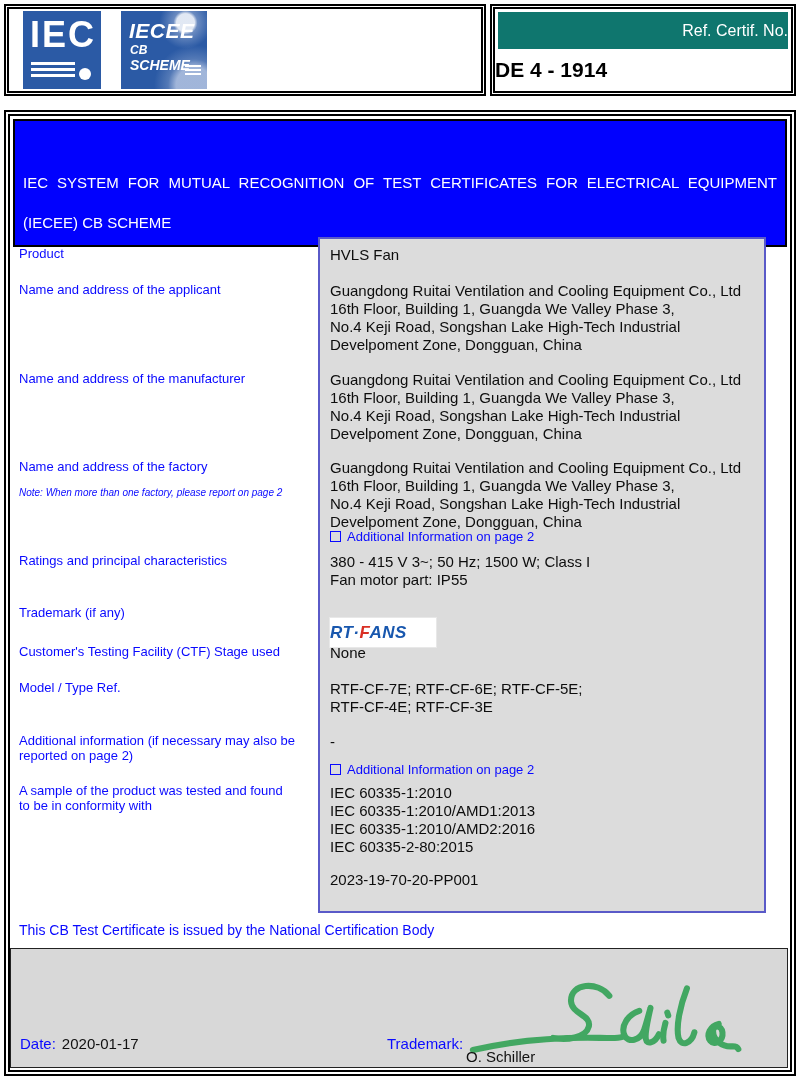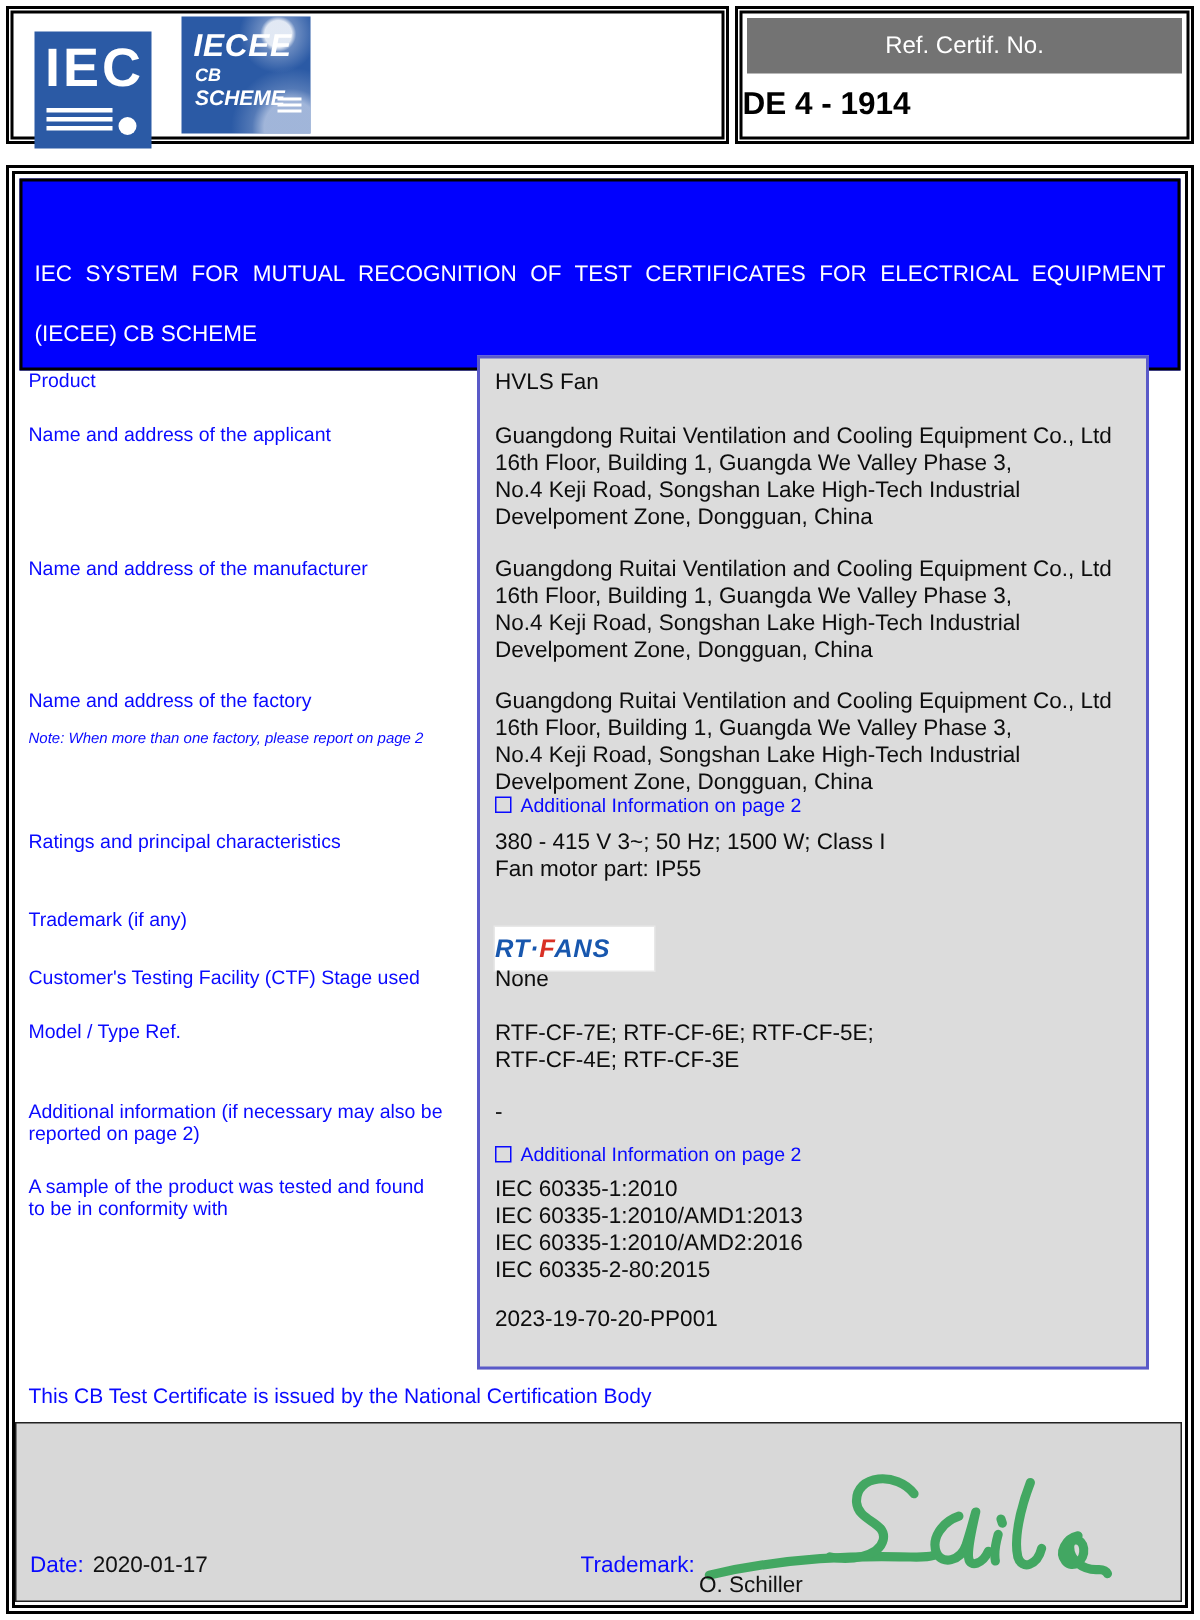--- a/index.html
+++ b/index.html
@@ -3,43 +3,43 @@
 <meta charset="utf-8">
 <style>
   * { margin:0; padding:0; box-sizing:border-box; }
   html,body { background:#ffffff; }
   body { font-family:"Liberation Sans", sans-serif; }
   .page { position:relative; width:800px; height:1080px; background:#fff; overflow:hidden; }
 
   
   .logo-panel { position:absolute; left:4px; top:4px; width:482px; height:92px;
     border:5px double #000; background:#fff; }
-  .iec-logo { position:absolute; left:14px; top:12px; width:78px; height:78px;
+  .iec-logo { position:absolute; left:14px; top:2px; width:78px; height:78px;
     background:#2B5AA5; color:#fff; overflow:hidden; }
   .iec-text { font-size:36px; font-weight:bold; letter-spacing:2px; margin:6px 0 0 7px; line-height:36px; }
   .iec-lines { position:absolute; left:8px; bottom:9px; width:44px; }
   .iec-lines div { height:3px; background:#fff; margin-bottom:3px; }
   .iec-dot { position:absolute; right:10px; bottom:9px; width:12px; height:12px; border-radius:50%; background:#fff; }
 
   .iecee-logo { position:absolute; left:112px; top:2px; width:86px; height:78px;
     background:
       radial-gradient(circle at 75% 15%, rgba(235,240,248,0.95) 0 9px, rgba(160,180,215,0.55) 12px, rgba(160,180,215,0) 26px),
       radial-gradient(circle at 85% 95%, rgba(200,212,235,0.75) 0 18px, rgba(160,180,215,0.35) 26px, rgba(160,180,215,0) 40px),
       #2B5AA5;
     color:#fff; font-style:italic; overflow:hidden; }
   .iecee-l1 { font-size:21px; font-weight:bold; margin:9px 0 0 8px; line-height:21px; letter-spacing:0.5px; }
   .iecee-l2 { font-size:12px; font-weight:bold; margin:3px 0 0 9px; line-height:12px; }
   .iecee-l3 { font-size:14px; font-weight:bold; margin:2px 0 0 9px; line-height:14px; }
   .iecee-lines { position:absolute; right:6px; bottom:12px; width:16px; }
   .iecee-lines div { height:2px; background:#fff; margin-bottom:2px; }
 
   .ref-box { position:absolute; left:490px; top:4px; width:306px; height:92px;
     border:5px double #000; background:#fff; }
-  .ref-bar { margin:3px; height:37px; background:#737373; color:#fff;
-    text-align:center; line-height:37px; font-size:16px; }
+  .ref-bar { margin:3px; height:37px; background:#0f766e; color:#fff;
+    text-align:right; line-height:37px; font-size:16px; }
   .ref-no { text-align:left; font-size:21px; font-weight:bold; margin-top:9px; color:#000; }
 
   
   .main-body { position:absolute; left:4px; top:110px; width:792px; height:966px;
     border:6px double #000; background:#fff; }
 
   .banner { margin:3px; border:2px solid #000; background:#0101FE; color:#fff;
     padding:12px 8px 12px 8px; font-size:15px; line-height:20px; }
   .banner-line1 { text-align:justify;margin-top:40px; }
   .banner-line1::after { content:""; display:inline-block; width:100%; height:0; }

